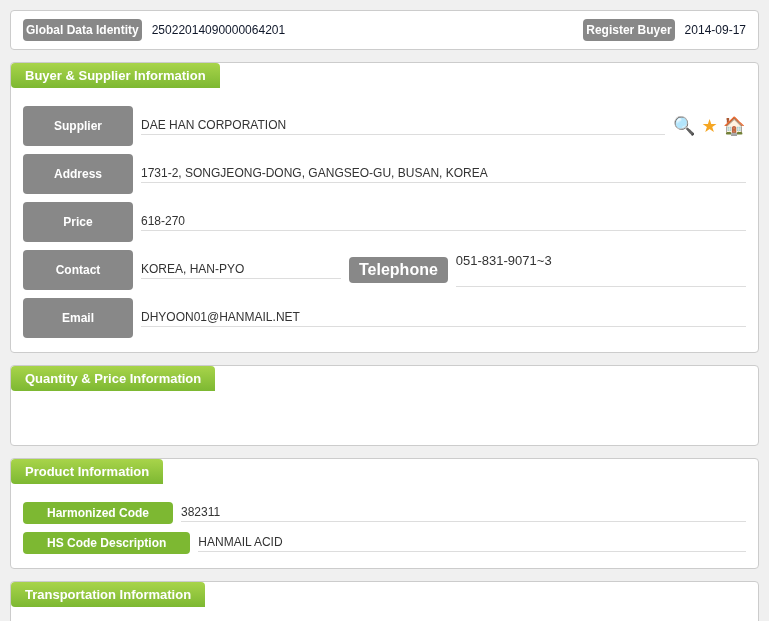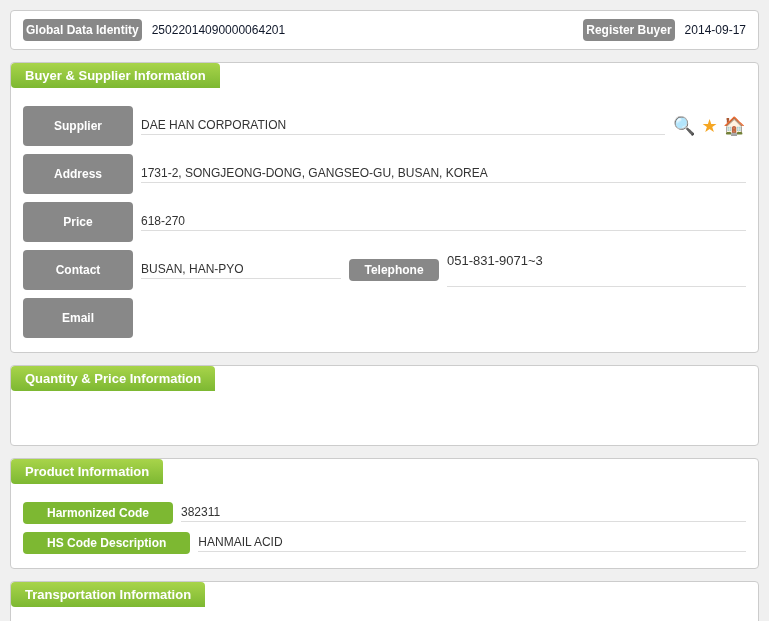--- a/index.html
+++ b/index.html
@@ -96,21 +96,21 @@
       border-bottom: 1px solid #ddd;
       flex: 1;
       padding-bottom: 2px;
     }
 
     .row-label-secondary {
       background: #888;
       color: #fff;
       border-radius: 4px;
       padding: 4px 10px;
-      font-size: 12px;
+      font-size: 16px;
       font-weight: bold;
       text-align: center;
       min-width: 90px;
       white-space: nowrap;
     }
 
     .row-value-secondary {
       color: #333;
       font-size: 13px;
       border-bottom: 1px solid #ddd;
@@ -192,27 +192,28 @@
       <span class="row-value">1731-2, SONGJEONG-DONG, GANGSEO-GU, BUSAN, KOREA</span>
     </div>
 
     <div class="info-row">
       <span class="row-label">Price</span>
       <span class="row-value">618-270</span>
     </div>
 
     <div class="info-row">
       <span class="row-label">Contact</span>
-      <span class="row-value" style="max-width:200px;">BUSAN, HAN-PYO</span>
+      <span class="row-value" style="max-width:200px;">KOREA, HAN-PYO</span>
       <span class="row-label-secondary">Telephone</span>
       <span class="row-value-secondary">051-831-9071~3</span>
     </div>
 
     <div class="info-row">
       <span class="row-label">Email</span>
+      <span class="row-value">DHYOON01@HANMAIL.NET</span>
     </div>
   </div>
 
   <div class="section-panel">
     <div class="section-header-wrap">
       <span class="section-header">Quantity &amp; Price Information</span>
     </div>
     <div class="section-empty"></div>
   </div>
 

